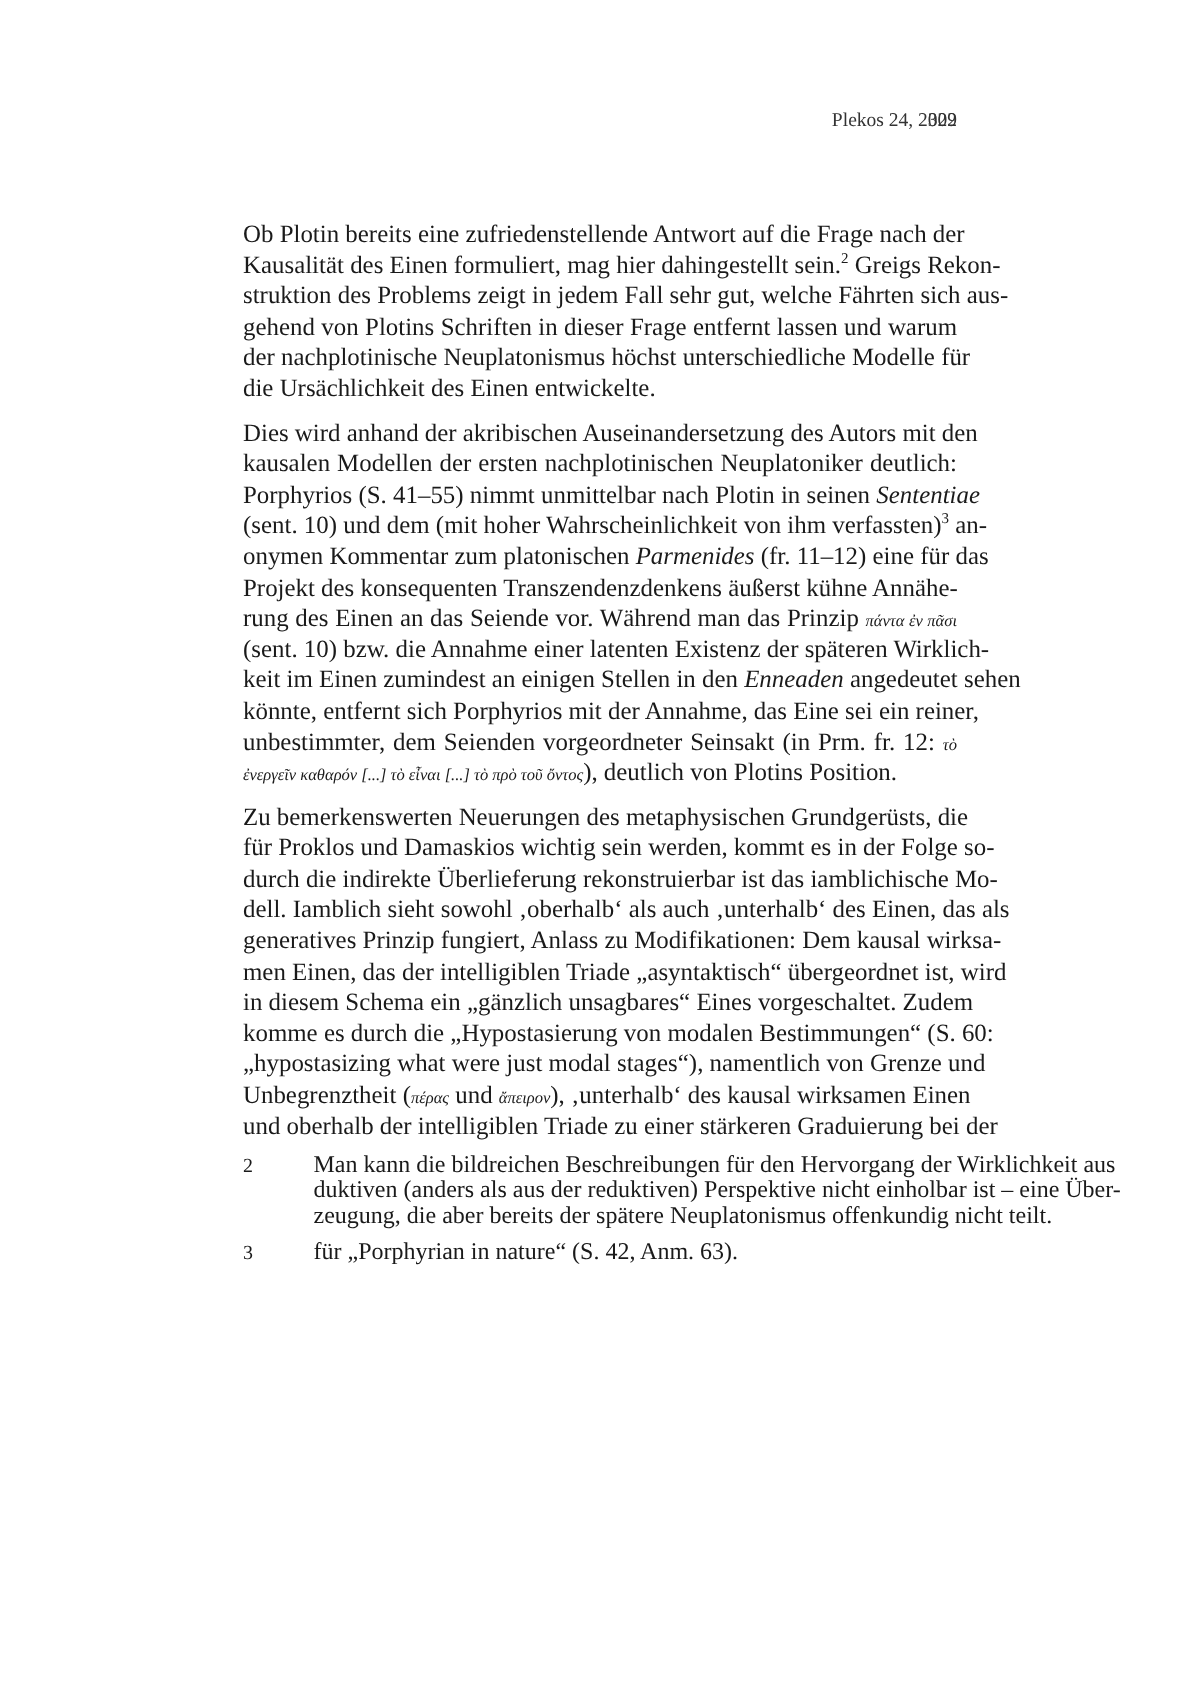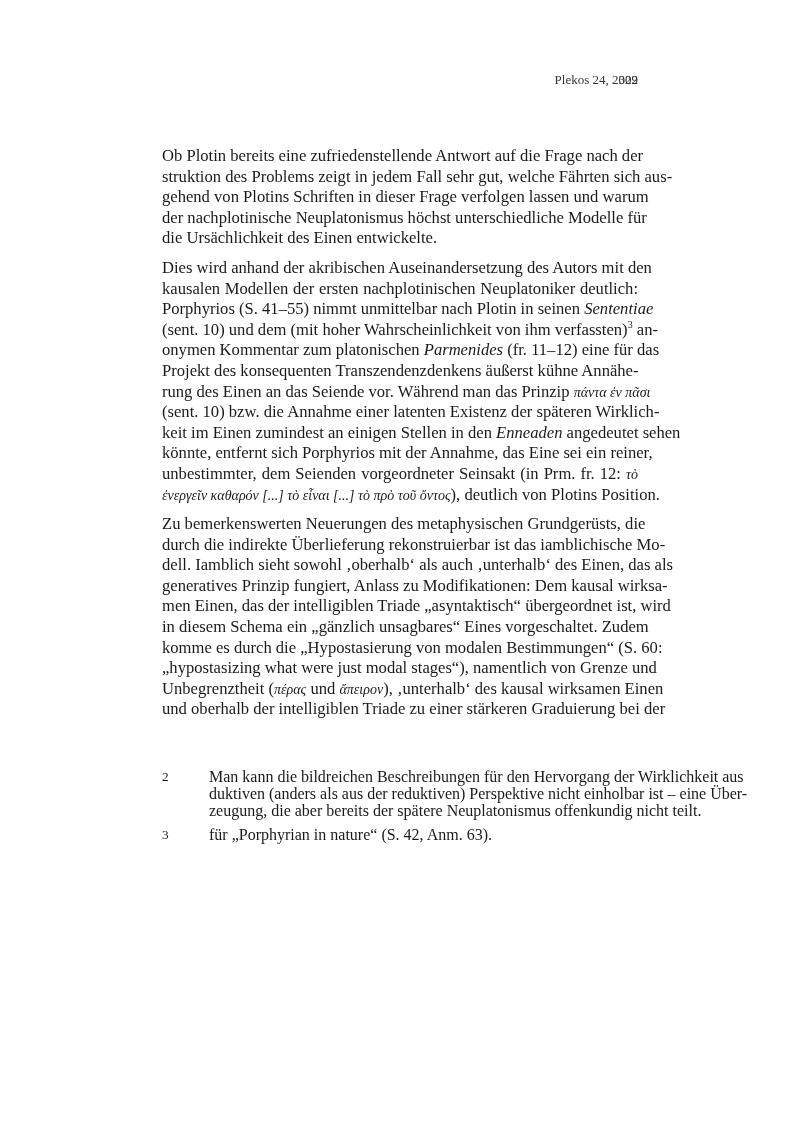--- a/index.html
+++ b/index.html
@@ -8,61 +8,63 @@
   .header { position:absolute; top:72px; left:162px; width:476px; height:20px;
             font-size:13px; color:#333; }
   .header .journal { position:absolute; left:0; right:0; text-align:right; }
   .header .pageno { position:absolute; right:0; top:0; }
   .body { position:absolute; top:146px; left:162px; width:476px; }
   .line { font-size:16.6px; line-height:20.6px; height:20.6px; white-space:nowrap;
           text-align:justify; text-align-last:justify; }
   .line.last { text-align-last:left; }
   .para { margin-bottom:9px; }
   sup { font-size:10px; line-height:0; vertical-align:super; }
-  .gr { font-size:14px; font-style:italic; }
+  .gr { font-size:11px; font-style:italic; }
   i { font-style:italic; }
   .notes { position:absolute; top:769px; left:162px; width:476px; }
   .note { position:relative; padding-left:47px; margin-bottom:8px; }
   .note .num { position:absolute; left:0; top:0; font-size:13.3px; line-height:16.8px; }
   .nline { font-size:16px; line-height:16.8px; height:16.8px; white-space:nowrap;
            text-align:justify; text-align-last:justify; }
   .nline.last { text-align-last:left; }
 </style>
 </head>
 <body>
 
 <div class="header">
   <span class="journal">Plekos 24, 2022</span>
   <span class="pageno">309</span>
 </div>
 
 <div class="body" id="body">
     <div class="para">
       <div class="line">Ob Plotin bereits eine zufriedenstellende Antwort auf die Frage nach der</div>
+      <div class="line">Kausalität des Einen formuliert, mag hier dahingestellt sein.<sup>2</sup> Greigs Rekon-</div>
       <div class="line">struktion des Problems zeigt in jedem Fall sehr gut, welche Fährten sich aus-</div>
-      <div class="line">gehend von Plotins Schriften in dieser Frage verfolgen lassen und warum</div>
+      <div class="line">gehend von Plotins Schriften in dieser Frage entfernt lassen und warum</div>
       <div class="line">der nachplotinische Neuplatonismus höchst unterschiedliche Modelle für</div>
       <div class="line last">die Ursächlichkeit des Einen entwickelte.</div>
     </div>
     <div class="para">
       <div class="line">Dies wird anhand der akribischen Auseinandersetzung des Autors mit den</div>
       <div class="line">kausalen Modellen der ersten nachplotinischen Neuplatoniker deutlich:</div>
       <div class="line">Porphyrios (S. 41–55) nimmt unmittelbar nach Plotin in seinen <i>Sententiae</i></div>
       <div class="line">(sent. 10) und dem (mit hoher Wahrscheinlichkeit von ihm verfassten)<sup>3</sup> an-</div>
       <div class="line">onymen Kommentar zum platonischen <i>Parmenides</i> (fr. 11–12) eine für das</div>
       <div class="line">Projekt des konsequenten Transzendenzdenkens äußerst kühne Annähe-</div>
       <div class="line">rung des Einen an das Seiende vor. Während man das Prinzip <span class="gr">πάντα ἐν πᾶσι</span></div>
       <div class="line">(sent. 10) bzw. die Annahme einer latenten Existenz der späteren Wirklich-</div>
       <div class="line">keit im Einen zumindest an einigen Stellen in den <i>Enneaden</i> angedeutet sehen</div>
       <div class="line">könnte, entfernt sich Porphyrios mit der Annahme, das Eine sei ein reiner,</div>
       <div class="line">unbestimmter, dem Seienden vorgeordneter Seinsakt (in Prm. fr. 12: <span class="gr">τὸ</span></div>
       <div class="line last"><span class="gr">ἐνεργεῖν καθαρόν [...] τὸ εἶναι [...] τὸ πρὸ τοῦ ὄντος</span>), deutlich von Plotins Position.</div>
     </div>
     <div class="para">
       <div class="line">Zu bemerkenswerten Neuerungen des metaphysischen Grundgerüsts, die</div>
+      <div class="line">für Proklos und Damaskios wichtig sein werden, kommt es in der Folge so-</div>
       <div class="line">durch die indirekte Überlieferung rekonstruierbar ist das iamblichische Mo-</div>
       <div class="line">dell. Iamblich sieht sowohl ‚oberhalb‘ als auch ‚unterhalb‘ des Einen, das als</div>
       <div class="line">generatives Prinzip fungiert, Anlass zu Modifikationen: Dem kausal wirksa-</div>
       <div class="line">men Einen, das der intelligiblen Triade „asyntaktisch“ übergeordnet ist, wird</div>
       <div class="line">in diesem Schema ein „gänzlich unsagbares“ Eines vorgeschaltet. Zudem</div>
       <div class="line">komme es durch die „Hypostasierung von modalen Bestimmungen“ (S. 60:</div>
       <div class="line">„hypostasizing what were just modal stages“), namentlich von Grenze und</div>
       <div class="line">Unbegrenztheit (<span class="gr">πέρας</span> und <span class="gr">ἄπειρον</span>), ‚unterhalb‘ des kausal wirksamen Einen</div>
       <div class="line">und oberhalb der intelligiblen Triade zu einer stärkeren Graduierung bei der</div>
     </div>

